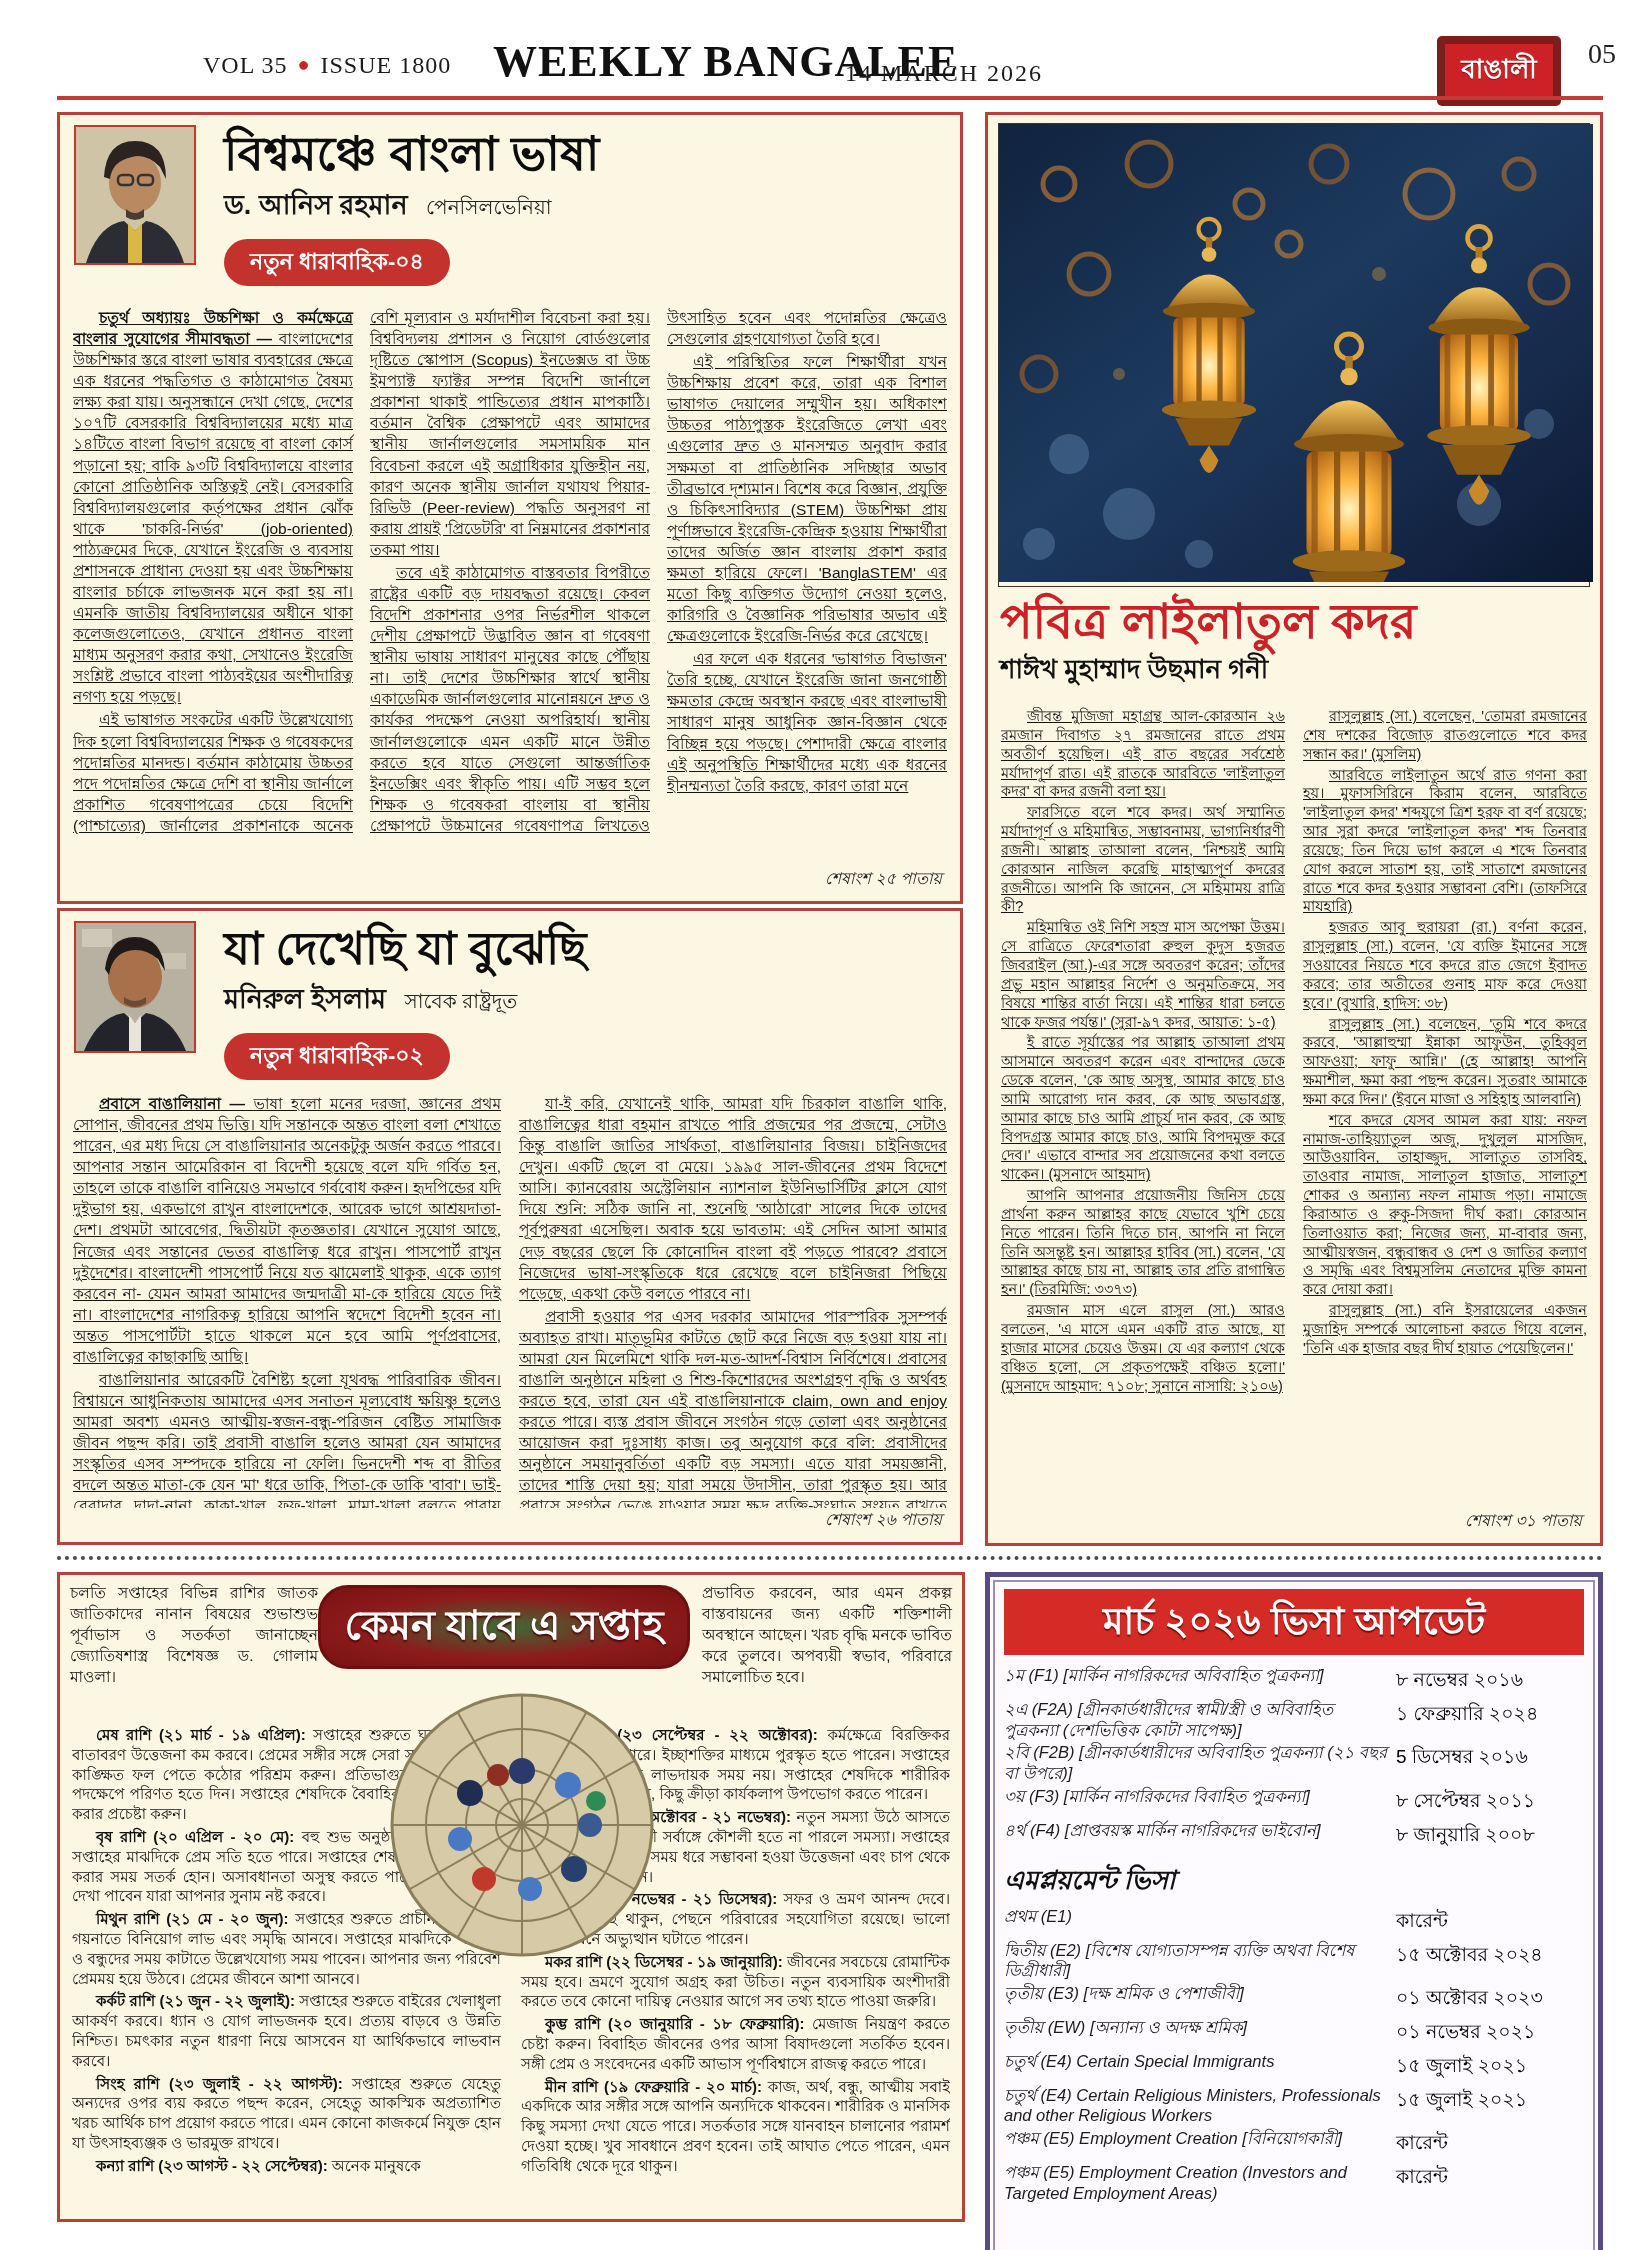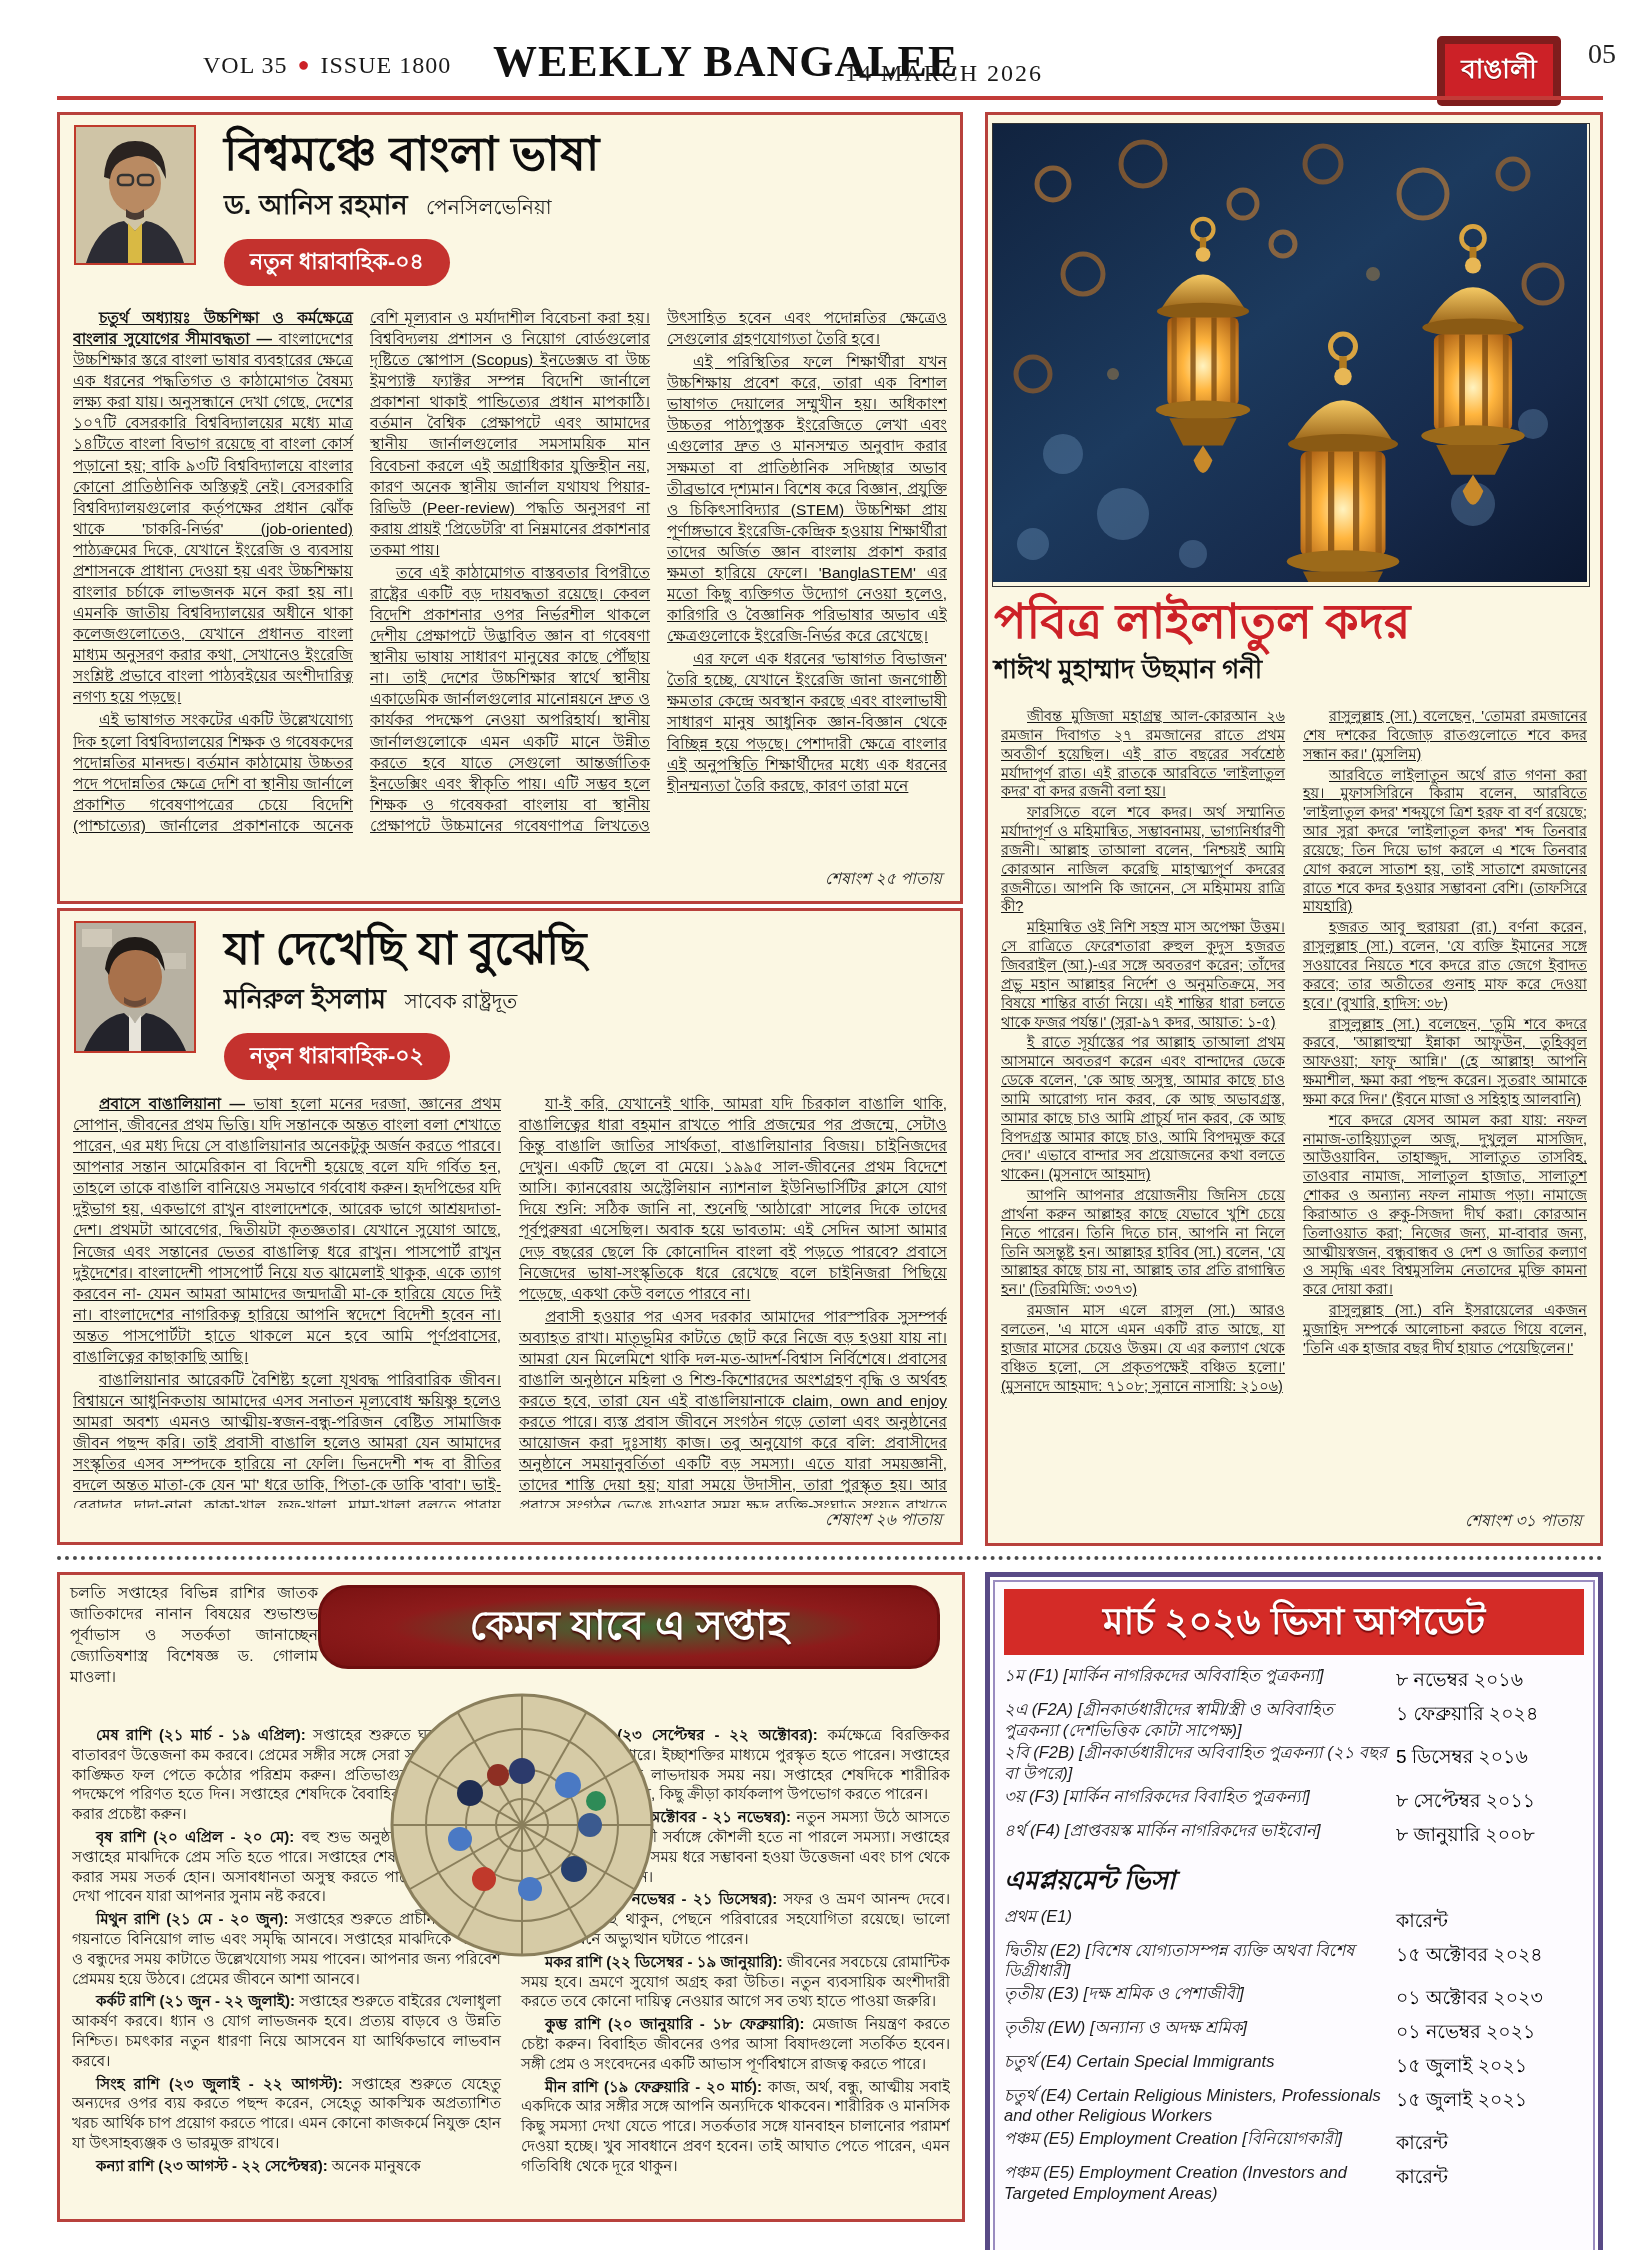--- a/index.html
+++ b/index.html
@@ -137,21 +137,21 @@
     <div class="a-text cols2" style="top:182px;">
         <p class="para"><b>প্রবাসে বাঙালিয়ানা — </b>ভাষা হলো মনের দরজা, জ্ঞানের প্রথম সোপান, জীবনের প্রথম ভিত্তি। যদি সন্তানকে অন্তত বাংলা বলা শেখাতে পারেন, এর মধ্য দিয়ে সে বাঙালিয়ানার অনেকটুকু অর্জন করতে পারবে। আপনার সন্তান আমেরিকান বা বিদেশী হয়েছে বলে যদি গর্বিত হন, তাহলে তাকে বাঙালি বানিয়েও সমভাবে গর্ববোধ করুন। হৃদপিন্ডের যদি দুইভাগ হয়, একভাগে রাখুন বাংলাদেশকে, আরেক ভাগে আশ্রয়দাতা-দেশ। প্রথমটা আবেগের, দ্বিতীয়টা কৃতজ্ঞতার। যেখানে সুযোগ আছে, নিজের এবং সন্তানের ভেতর বাঙালিত্ব ধরে রাখুন। পাসপোর্ট রাখুন দুইদেশের। বাংলাদেশী পাসপোর্ট নিয়ে যত ঝামেলাই থাকুক, একে ত্যাগ করবেন না- যেমন আমরা আমাদের জন্মদাত্রী মা-কে হারিয়ে যেতে দিই না। বাংলাদেশের নাগরিকত্ব হারিয়ে আপনি স্বদেশে বিদেশী হবেন না। অন্তত পাসপোর্টটা হাতে থাকলে মনে হবে আমি পূর্ণপ্রবাসের, বাঙালিত্বের কাছাকাছি আছি।</p>
         <p class="para">বাঙালিয়ানার আরেকটি বৈশিষ্ট্য হলো যূথবদ্ধ পারিবারিক জীবন। বিশ্বায়নে আধুনিকতায় আমাদের এসব সনাতন মূল্যবোধ ক্ষয়িষ্ণু হলেও আমরা অবশ্য এমনও আত্মীয়-স্বজন-বন্ধু-পরিজন বেষ্টিত সামাজিক জীবন পছন্দ করি। তাই প্রবাসী বাঙালি হলেও আমরা যেন আমাদের সংস্কৃতির এসব সম্পদকে হারিয়ে না ফেলি। ভিনদেশী শব্দ বা রীতির বদলে অন্তত মাতা-কে যেন 'মা' ধরে ডাকি, পিতা-কে ডাকি 'বাবা'। ভাই-বেরাদার, দাদা-নানা, কাকা-খালু, ফুফু-খালা, মামা-খালা বলতে পারায় আমাদের যে আত্মতৃপ্তি, আমি নিশ্চিত, আংকেল-আন্টি-তে রক্ত সম্পর্কের সেই নৈকট্য প্রকাশ পায় না।</p>
         <p class="para">যা-ই করি, যেখানেই থাকি, আমরা যদি চিরকাল বাঙালি থাকি, বাঙালিত্বের ধারা বহমান রাখতে পারি প্রজন্মের পর প্রজন্মে, সেটাও কিন্তু বাঙালি জাতির সার্থকতা, বাঙালিয়ানার বিজয়। চাইনিজদের দেখুন। একটি ছেলে বা মেয়ে। ১৯৯৫ সাল-জীবনের প্রথম বিদেশে আসি। ক্যানবেরায় অস্ট্রেলিয়ান ন্যাশনাল ইউনিভার্সিটির ক্লাসে যোগ দিয়ে শুনি: সঠিক জানি না, শুনেছি 'আঠারো' সালের দিকে তাদের পূর্বপুরুষরা এসেছিল। অবাক হয়ে ভাবতাম: এই সেদিন আসা আমার দেড় বছরের ছেলে কি কোনোদিন বাংলা বই পড়তে পারবে? প্রবাসে নিজেদের ভাষা-সংস্কৃতিকে ধরে রেখেছে বলে চাইনিজরা পিছিয়ে পড়েছে, একথা কেউ বলতে পারবে না।</p>
         <p class="para">প্রবাসী হওয়ার পর এসব দরকার আমাদের পারস্পরিক সুসম্পর্ক অব্যাহত রাখা। মাতৃভূমির কাটতে ছোট করে নিজে বড় হওয়া যায় না। আমরা যেন মিলেমিশে থাকি দল-মত-আদর্শ-বিশ্বাস নির্বিশেষে। প্রবাসের বাঙালি অনুষ্ঠানে মহিলা ও শিশু-কিশোরদের অংশগ্রহণ বৃদ্ধি ও অর্থবহ করতে হবে, তারা যেন এই বাঙালিয়ানাকে claim, own and enjoy করতে পারে। ব্যস্ত প্রবাস জীবনে সংগঠন গড়ে তোলা এবং অনুষ্ঠানের আয়োজন করা দুঃসাধ্য কাজ। তবু অনুযোগ করে বলি: প্রবাসীদের অনুষ্ঠানে সময়ানুবর্তিতা একটি বড় সমস্যা। এতে যারা সময়জ্ঞানী, তাদের শাস্তি দেয়া হয়; যারা সময়ে উদাসীন, তারা পুরস্কৃত হয়। আর প্রবাসে সংগঠন ভেঙে যাওয়ার সময় ক্ষুদ্র ব্যক্তি-সংঘাত সংযত রাখতে হবে। আমি সবার জন্য ভাল হলে সবাই আমার জন্য কল্যাণকর হবে। সফলদের দেখে অনুপ্রাণিত হব, পিছিয়ে পড়াদেরকে এগিয়ে নিয়ে যাব। যেহেতু এদেশে আপনাদের শেকড় গভীরে নয়, একতাই আপনাদের সহাবস্থানকে সুসংহত, সুদৃঢ় ও</p>
       </div>
     <div class="cont">শেষাংশ ২৬ পাতায়</div>
   </div>
 
   <div class="abox" id="a3" style="left:985px;top:112px;width:618px;height:1434px;">
-    <div style="padding:8px 10px 0 4px;">
+    <div style="padding:8px 10px 0 10px;">
       <div style="border:1px solid #333;">
         <svg width="594" height="458" viewBox="0 0 594 458">
           <defs>
             <linearGradient id="bgG" x1="0" y1="0" x2="1" y2="1">
               <stop offset="0" stop-color="#11233f"></stop>
                 <stop offset="0.45" stop-color="#1c3a5e"></stop>
               <stop offset="0.75" stop-color="#16294a"></stop>
                 <stop offset="1" stop-color="#0c1830"></stop>
             </linearGradient>
             <radialGradient id="glowG" cx="0.5" cy="0.55" r="0.7">
@@ -231,20 +231,21 @@
       </div>
     <div class="cont">শেষাংশ ৩১ পাতায়</div>
   </div>
 
   <div class="dotted"></div>
 
   <div class="abox" id="horoscope" style="left:57px;top:1572px;width:908px;height:650px;">
     <div class="introrow">
       <div class="h-intro">চলতি সপ্তাহের বিভিন্ন রাশির জাতক জাতিকাদের নানান বিষয়ের শুভাশুভ পূর্বাভাস ও সতর্কতা জানাচ্ছেন জ্যোতিষশাস্ত্র বিশেষজ্ঞ ড. গোলাম মাওলা।</div>
       <div class="h-banner">কেমন যাবে এ সপ্তাহ</div>
+      <div class="h-side">প্রভাবিত করবেন, আর এমন প্রকল্প বাস্তবায়নের জন্য একটি শক্তিশালী অবস্থানে আছেন। খরচ বৃদ্ধি মনকে ভাবিত করে তুলবে। অপব্যয়ী স্বভাব, পরিবারে সমালোচিত হবে।</div>
     </div>
     <div class="wheel">
       <svg width="264" height="264" viewBox="0 0 264 264">
         <circle cx="132" cy="132" r="130" fill="#d6cba6" stroke="#8a7f5c" stroke-width="3"></circle>
         <circle cx="132" cy="132" r="96" fill="none" stroke="#8a7f5c" stroke-width="2"></circle>
         <circle cx="132" cy="132" r="56" fill="none" stroke="#8a7f5c" stroke-width="2"></circle>
         <circle cx="132" cy="132" r="26" fill="none" stroke="#8a7f5c" stroke-width="2"></circle>
         <g stroke="#8a7f5c" stroke-width="2">
           <line x1="132" y1="2" x2="132" y2="262"></line>
             <line x1="2" y1="132" x2="262" y2="132"></line>

